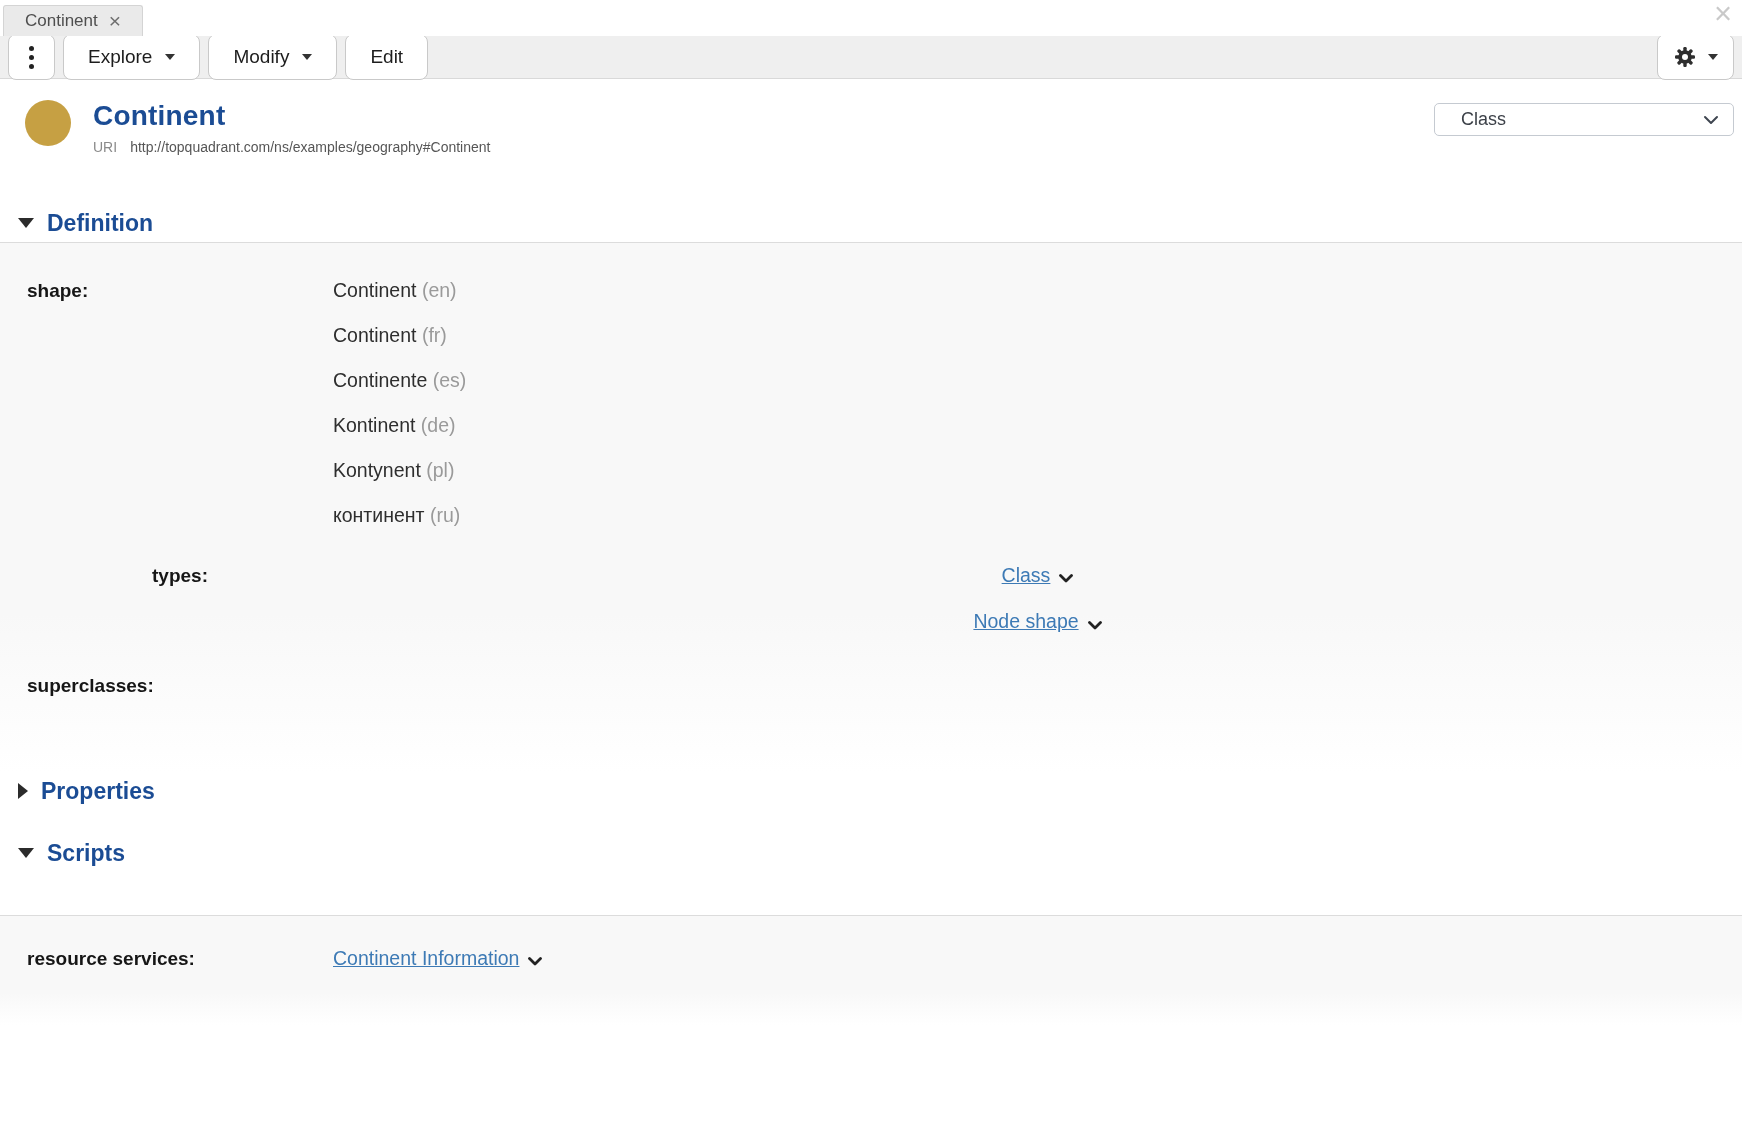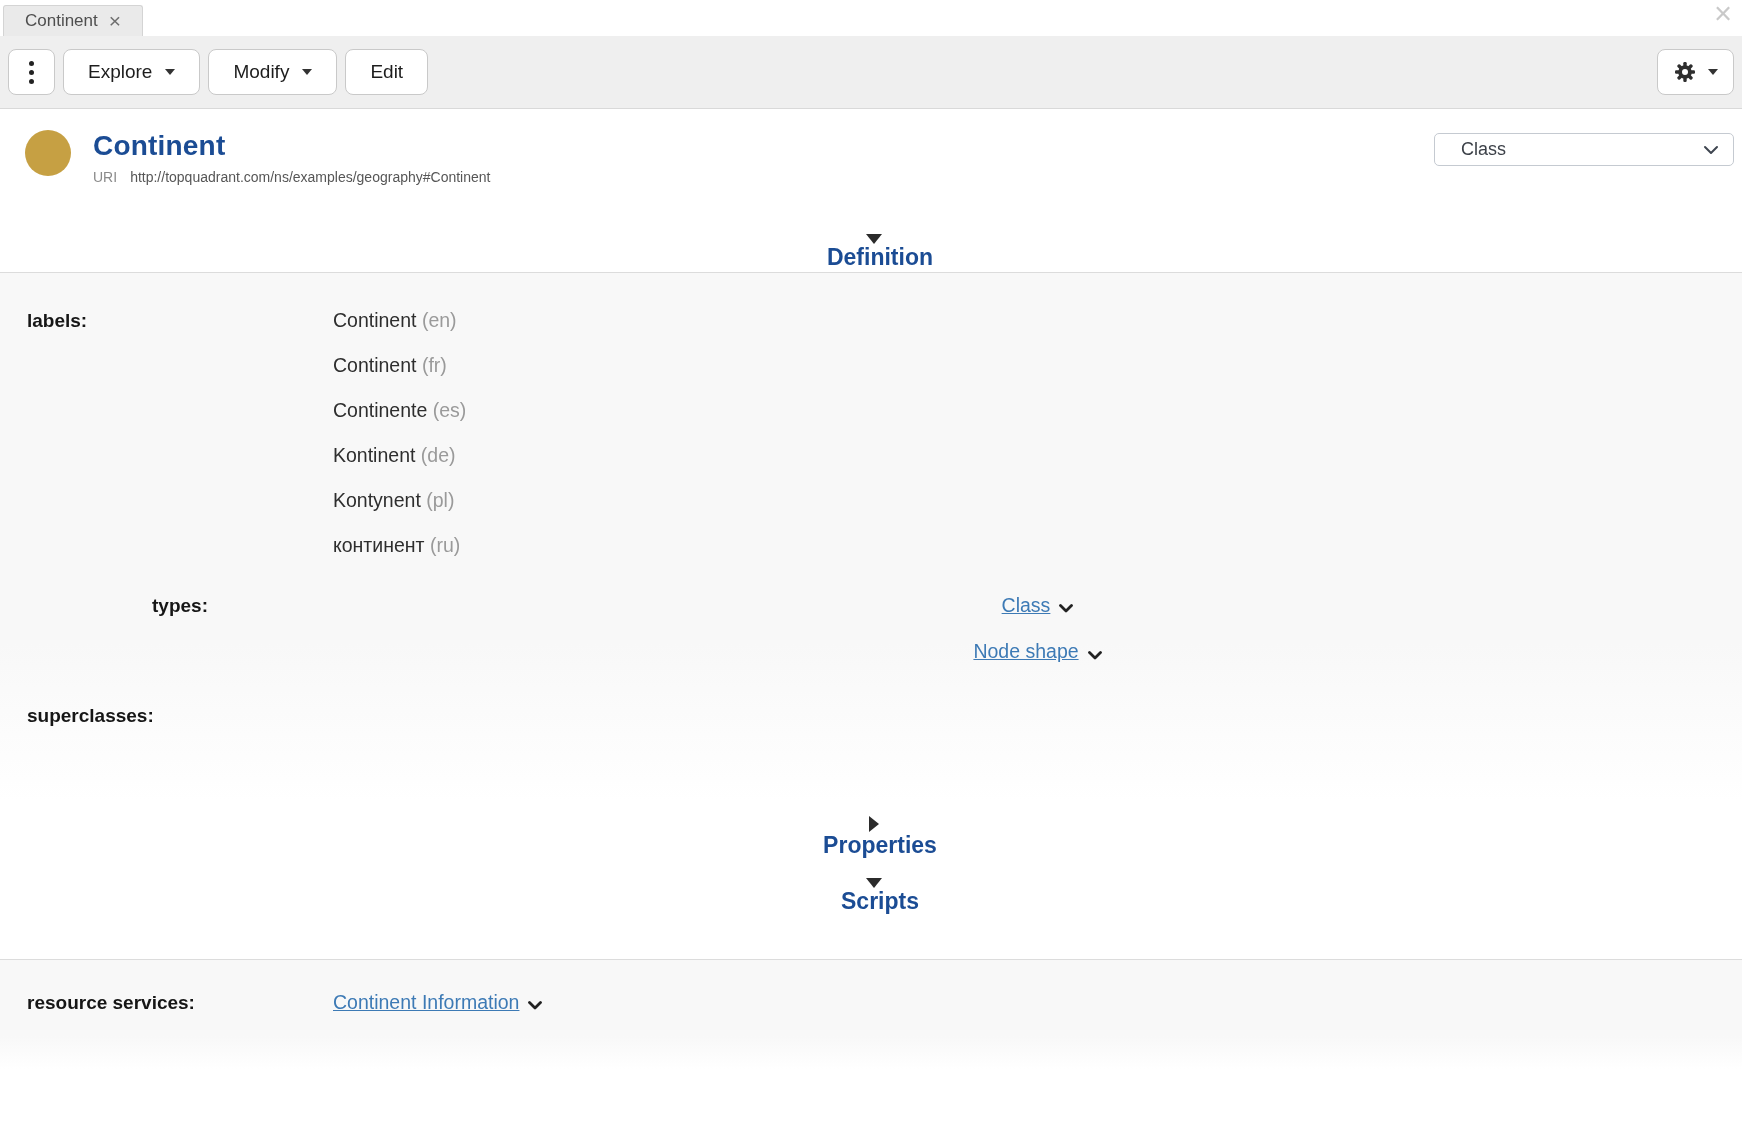--- a/index.html
+++ b/index.html
@@ -21,21 +21,21 @@
     font-size: 17px; color: #4e4e4e; cursor: default;
   }
   .tab-close { font-size: 21px; color: #6e6e6e; line-height: 1; margin-top: -1px; }
   .win-close {
     position: absolute; right: 10px; top: 0px;
     font-size: 31px; color: #c9c9c9; line-height: 28px; font-weight: 400;
   }
 
   
   .toolbar {
-    height: 73px; background: #efefef; border-bottom: 1px solid #d9d9d9;
+    height: 43px; background: #efefef; border-bottom: 1px solid #d9d9d9;
     display: flex; align-items: center; padding: 0 8px; gap: 8px;
   }
   .btn {
     height: 46px; background: #fff; border: 1px solid #c9c9c9; border-radius: 8px;
     display: inline-flex; align-items: center; padding: 0 24px; gap: 13px;
     font-size: 19px; color: #1d1d1d; cursor: pointer;
   }
   .btn.kebab { width: 47px; padding: 0; justify-content: center; }
   .btn.gear { margin-left: auto; padding: 0 15px; gap: 11px; }
   .kebab-dots { display: flex; flex-direction: column; gap: 4px; }
@@ -57,21 +57,21 @@
   .type-select {
     position: absolute; top: 24px; right: 8px; width: 300px; height: 33px;
     background: #fff; border: 1px solid #c5cad1; border-radius: 5px;
     display: flex; align-items: center; padding: 0 14px 0 26px;
     font-size: 18px; color: #3c4148; cursor: pointer;
   }
   .type-select .sel-chev { margin-left: auto; display: flex; }
 
   
   .section-header {
-    display: flex; align-items: center; height: 38px; padding-left: 18px; cursor: pointer; flex-direction: column;
+    display: flex; align-items: center; height: 38px; padding-left: 18px; cursor: pointer;
   }
   .tri { margin-right: 13px; width: 0; height: 0; }
   .tri-down {
     border-left: 8px solid transparent; border-right: 8px solid transparent;
     border-top: 10px solid #2b2b2b;
   }
   .tri-right {
     border-top: 8px solid transparent; border-bottom: 8px solid transparent;
     border-left: 10px solid #2b2b2b;
   }
@@ -89,21 +89,21 @@
     padding-left: 27px; align-items: start;
   }
   .frow.labels-row { margin-bottom: 15px; }
   .frow.types-row { margin-bottom: 17px; text-align: center; }
   .flabel { font-weight: bold; font-size: 19px; color: #161616; line-height: 45px; }
   .val { line-height: 45px; font-size: 19.5px; color: #2e2e2e; }
   .lang { color: #9a9a9a; margin-top: 35px; }
   .val a { color: #3d7ab5; text-decoration: underline; cursor: pointer; }
   .chev { margin-left: 9px; display: inline-block; vertical-align: middle; cursor: pointer; }
 
-  .properties-header { margin-top: 14px; }
+  .properties-header { }
   .scripts-header { margin-top: 24px; margin-bottom: 0; }
 </style>
 </head>
 <body>
 
 <div class="tabbar">
   <div class="tab">
     <span>Continent</span>
     <span class="tab-close">×</span>
   </div>
@@ -167,21 +167,21 @@
 </div>
 
 <div class="section-header">
   <span class="tri tri-down"></span>
   <span class="section-title">Definition</span>
 </div>
 
 <div class="section-body def-body">
 
   <div class="frow labels-row">
-    <div class="flabel">labels:</div>
+    <div class="flabel">shape:</div>
     <div class="fvalues">
       <div class="val">
         <span>Continent</span>
         <span class="lang">(en)</span>
       </div>
       <div class="val">
         <span>Continent</span>
         <span class="lang">(fr)</span>
       </div>
       <div class="val">

